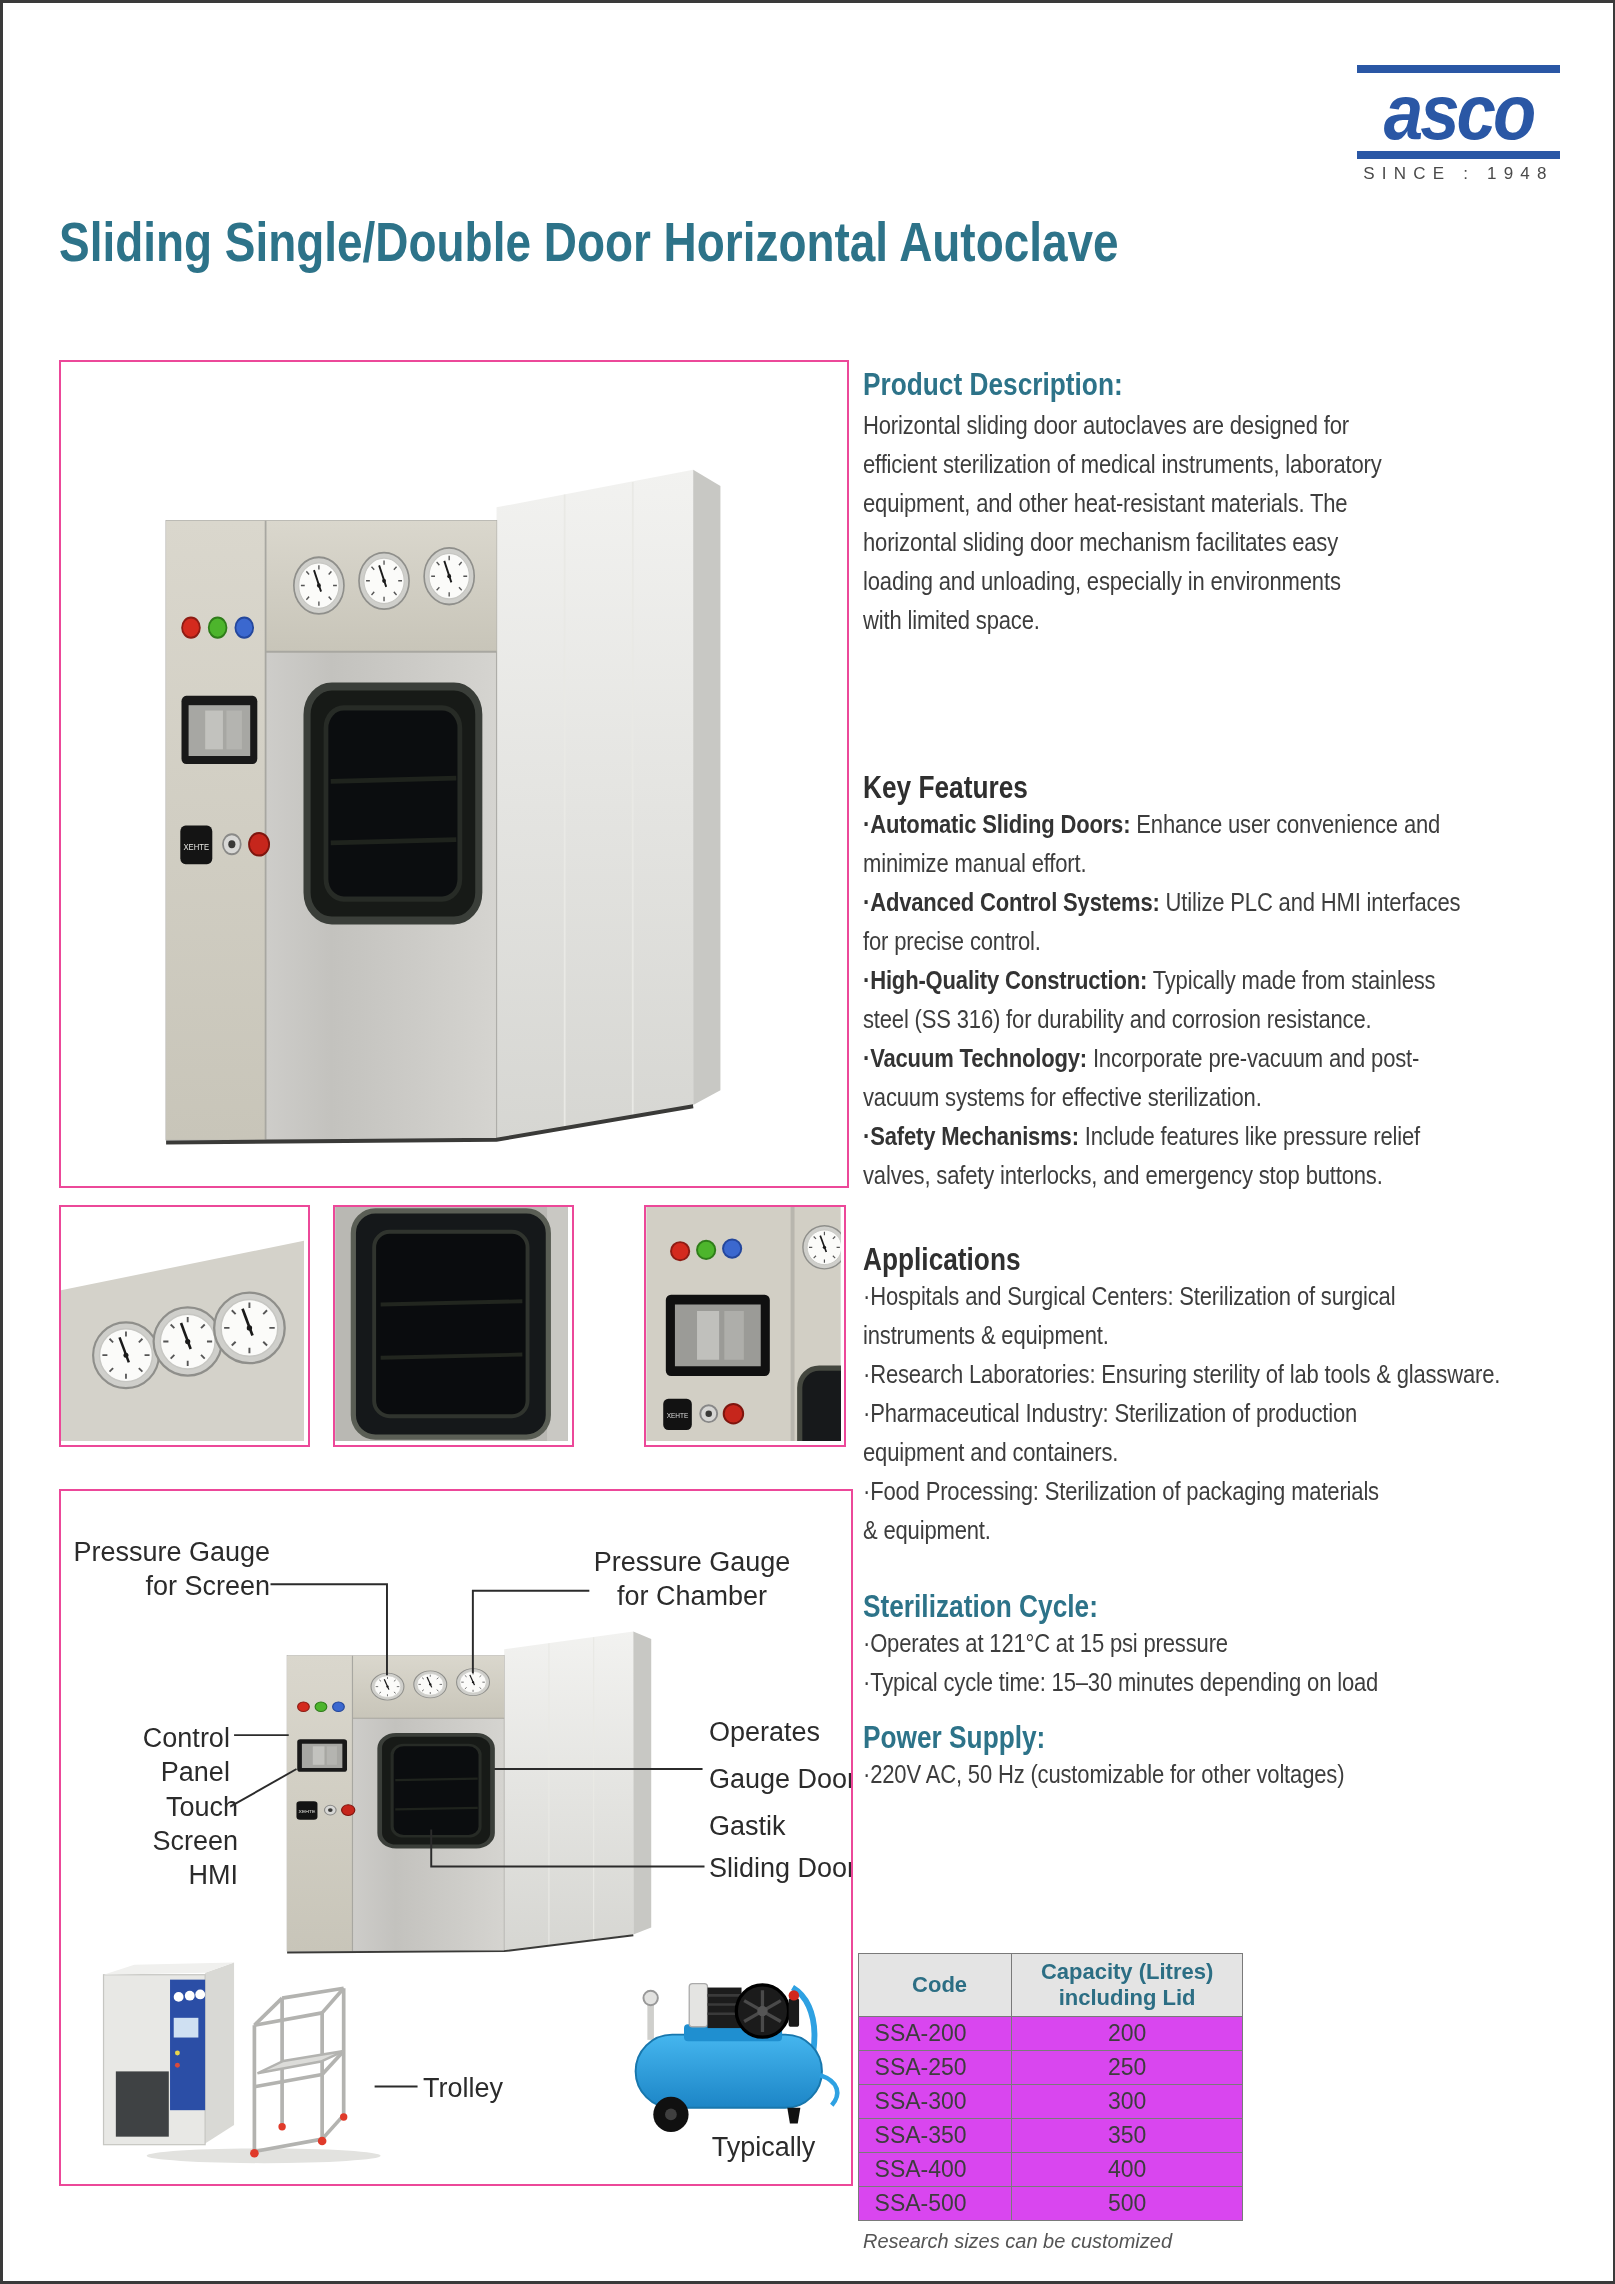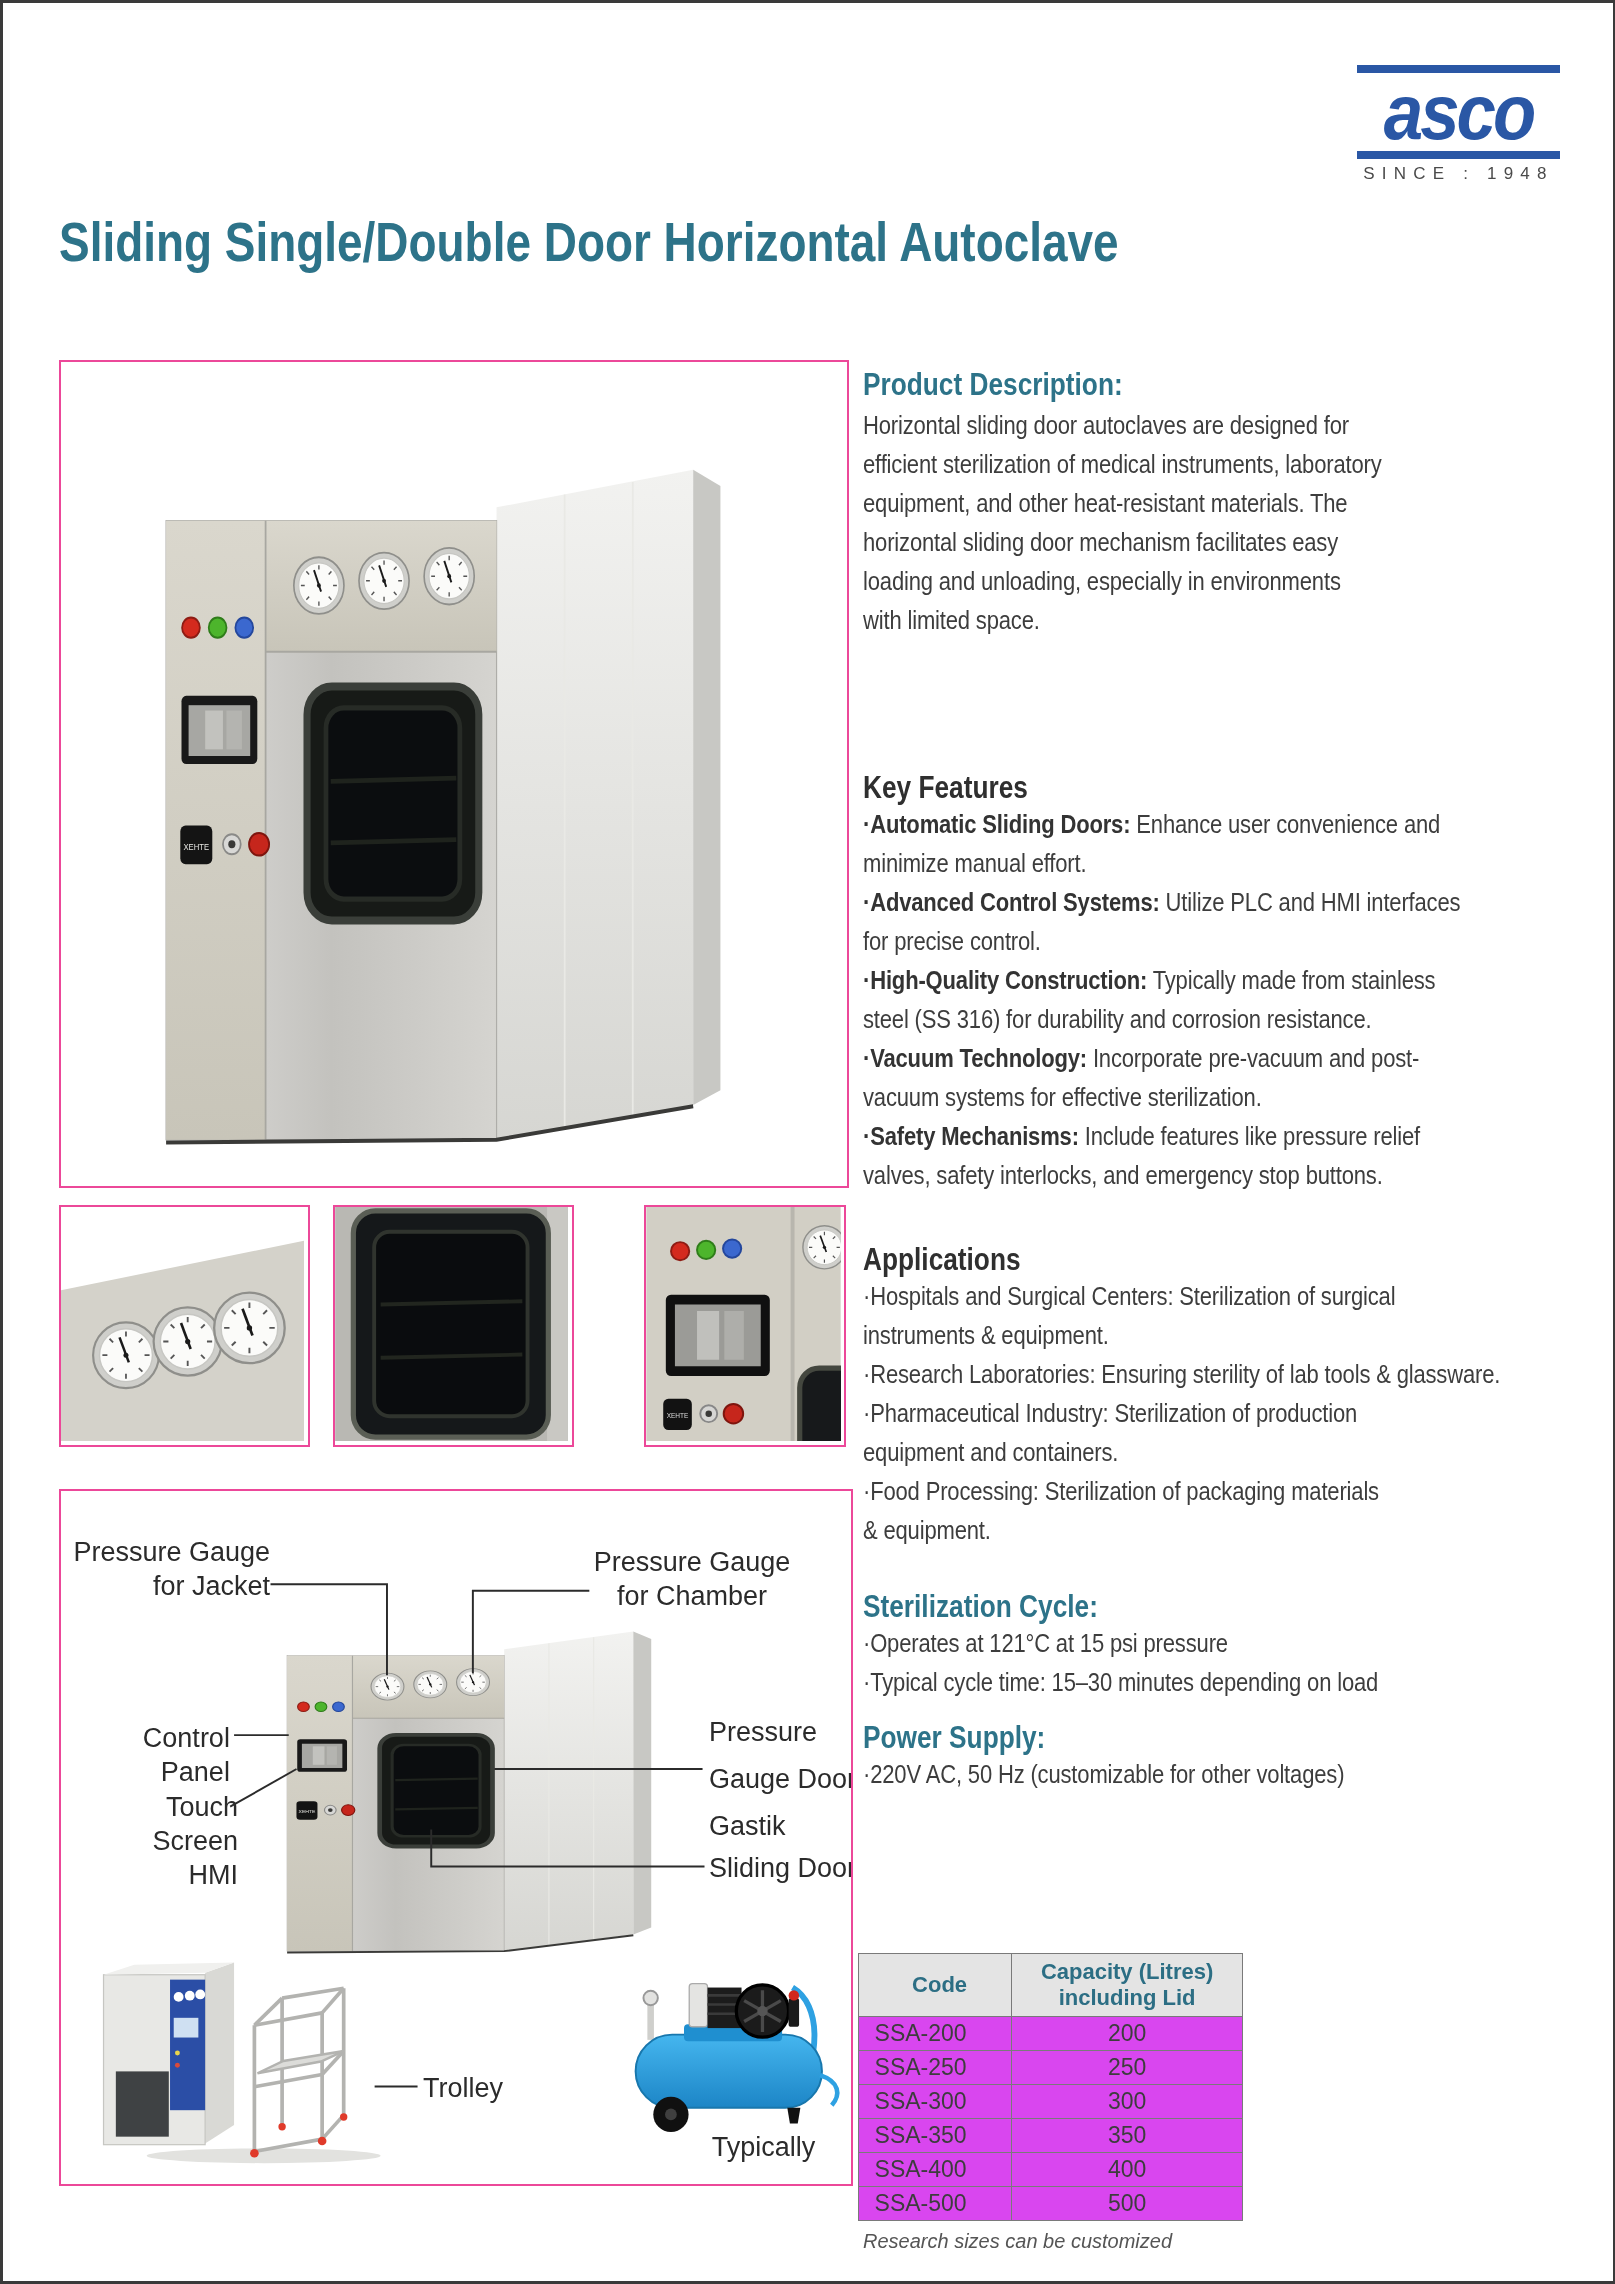--- a/index.html
+++ b/index.html
@@ -296,33 +296,33 @@
         <polyline points="812,153 633,153 633,280"></polyline>
         <line x1="266" y1="375" x2="350" y2="375"></line>
         <line x1="260" y1="485" x2="362" y2="427"></line>
         <line x1="986" y1="427" x2="666" y2="427"></line>
         <polyline points="569,520 569,577 989,577"></polyline>
         <line x1="482" y1="915" x2="548" y2="915"></line>
       </g>
     </svg>
     <div class="dlabel r" style="left:9px;top:44px;width:200px">
       <div>Pressure Gauge</div>
-      <div>for Jacket</div>
+      <div>for Screen</div>
     </div>
     <div class="dlabel c" style="left:530px;top:54px;width:202px">
       <div>Pressure Gauge</div>
       <div>for Chamber</div>
     </div>
     <div class="dlabel r" style="left:5.9px;top:230px;width:163px">Control Panel</div>
     <div class="dlabel r" style="left:14px;top:299px;width:163px">
       <div>Touch Screen</div>
       <div>HMI</div>
     </div>
     <div class="dlabel gastik" style="left:648px;top:218px;width:150px">
-      <div>Pressure</div>
+      <div>Operates</div>
       <div>Gauge Door</div>
       <div>Gastik</div>
     </div>
     <div class="dlabel" style="left:648px;top:360px;width:169px">Sliding Door</div>
     <div class="dlabel" style="left:362px;top:580px">Trolley</div>
     <div class="dlabel c" style="left:608px;top:639px;width:189px">Typically</div>
   </div>
 
   <table class="abs spec-table">
     <thead>

